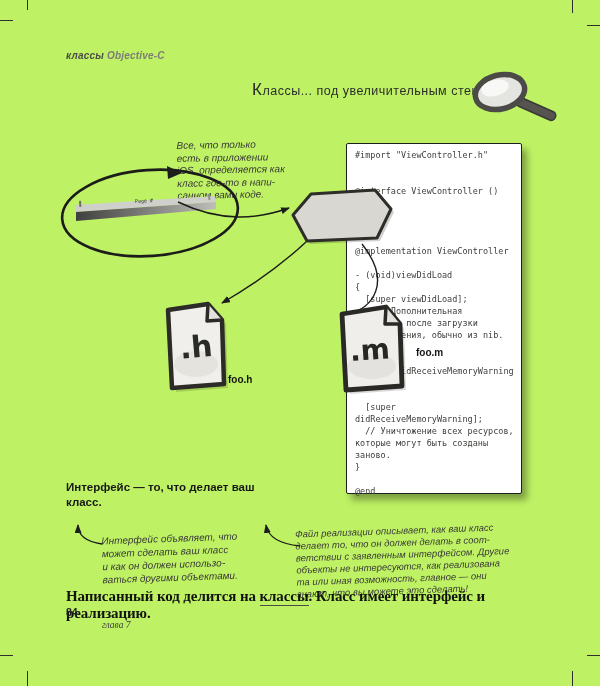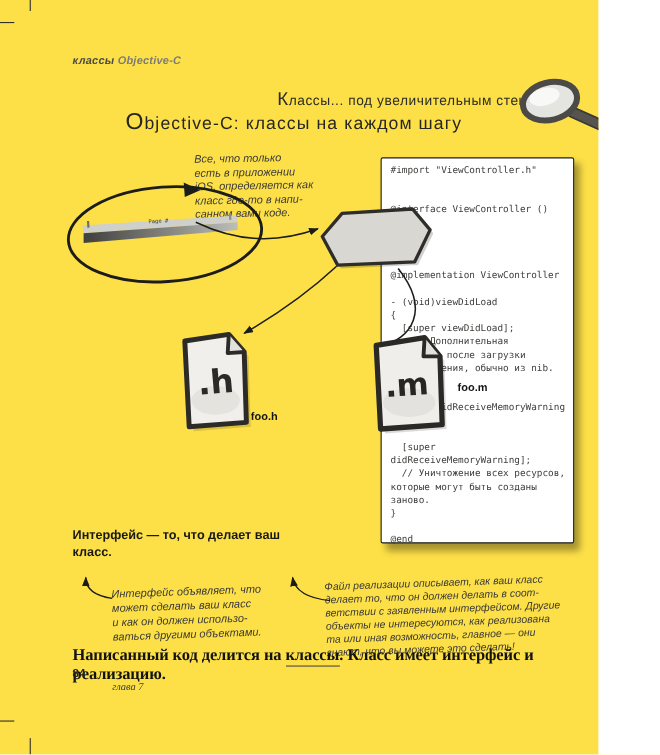--- a/index.html
+++ b/index.html
@@ -1,16 +1,16 @@
 <!DOCTYPE html>
 <html><head>
 <meta charset="utf-8">
 <style>
   html,body{margin:0;padding:0;background:#ffffff;}
-  .page{position:relative;width:544px;height:686px;background:#fde047;overflow:hidden;
+  .page{position:relative;width:600px;height:686px;background:#bef264;overflow:hidden;
         font-family:"Liberation Sans",sans-serif;color:#1e1e1c;}
   .abs{position:absolute;}
   .cropmark{position:absolute;background:#2f2f2d;}
   .runhead{font-size:10px;font-style:italic;font-weight:bold;color:#4a4a48;letter-spacing:.2px;}
   .runhead .lite{color:#7c7b78;}
   .display-heading{font-size:12.5px;letter-spacing:.5px;color:#2c2c2a;}
   .display-heading::first-letter{font-size:17px;}
   .page-title{font-size:16px;letter-spacing:1px;color:#262624;}
   .page-title::first-letter{font-size:21px;}
   .hand{font-style:italic;color:#3a3a38;white-space:pre-line;}
@@ -52,21 +52,20 @@
   </div>
 
   <div class="abs display-heading" style="left:252px;top:80px;">Классы... под увеличительным стеклом</div>
 
   <svg class="abs" style="left:460px;top:66px;z-index:3;" width="110" height="60" viewBox="0 0 110 60">
     <rect x="57" y="30" width="42" height="9" rx="4" fill="#56544e" stroke="#3a3936" stroke-width="1.6" transform="rotate(24 57 34)"></rect>
     <ellipse cx="40" cy="26" rx="25" ry="17" fill="#e4e4e0" stroke="#4b4a46" stroke-width="5.5" transform="rotate(-14 40 26)"></ellipse>
     <ellipse cx="35" cy="22" rx="14" ry="8" fill="#fbfbf9" opacity=".85" transform="rotate(-14 35 22)"></ellipse>
   </svg>
 
-  <div class="abs page-title" style="left:114px;top:99px;">Objective-C: классы на каждом шагу</div>
 
   <div class="abs hand hand-sm" style="left:177px;top:139px;transform:rotate(-1deg);">Все, что только
 есть в приложении
 iOS, определяется как
 класс где-то в напи-
 санном вами коде.</div>
 
   <svg class="abs" style="left:55px;top:165px;z-index:1;" width="195" height="100" viewBox="0 0 195 100">
     <defs>
       <linearGradient id="slabGrad" x1="0" y1="0" x2="1" y2="0">

